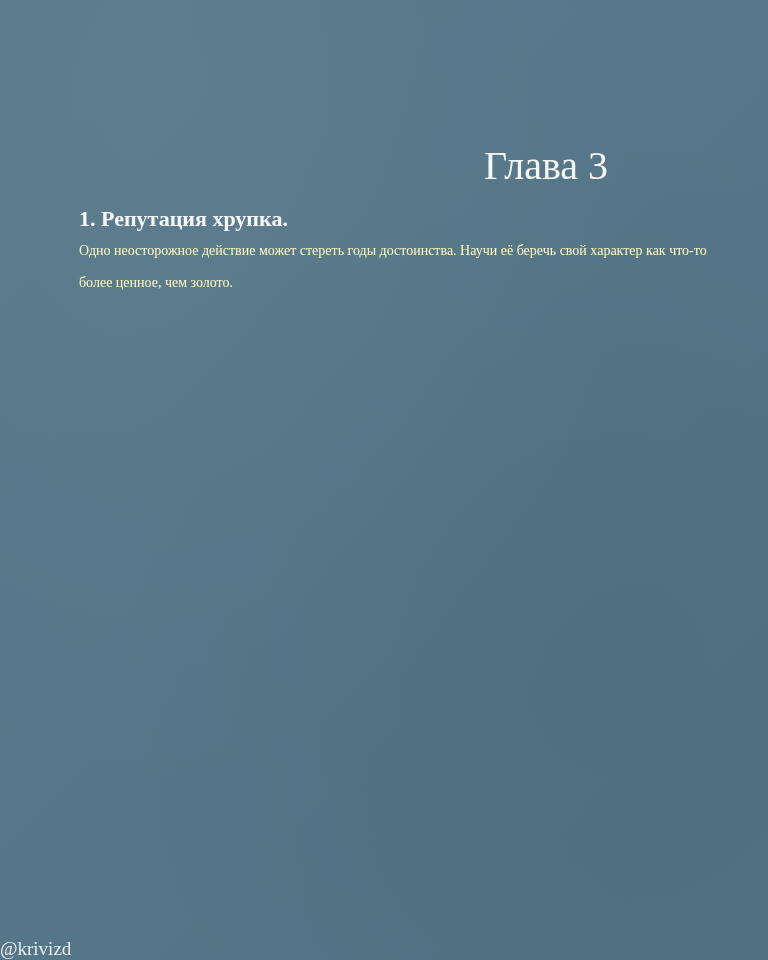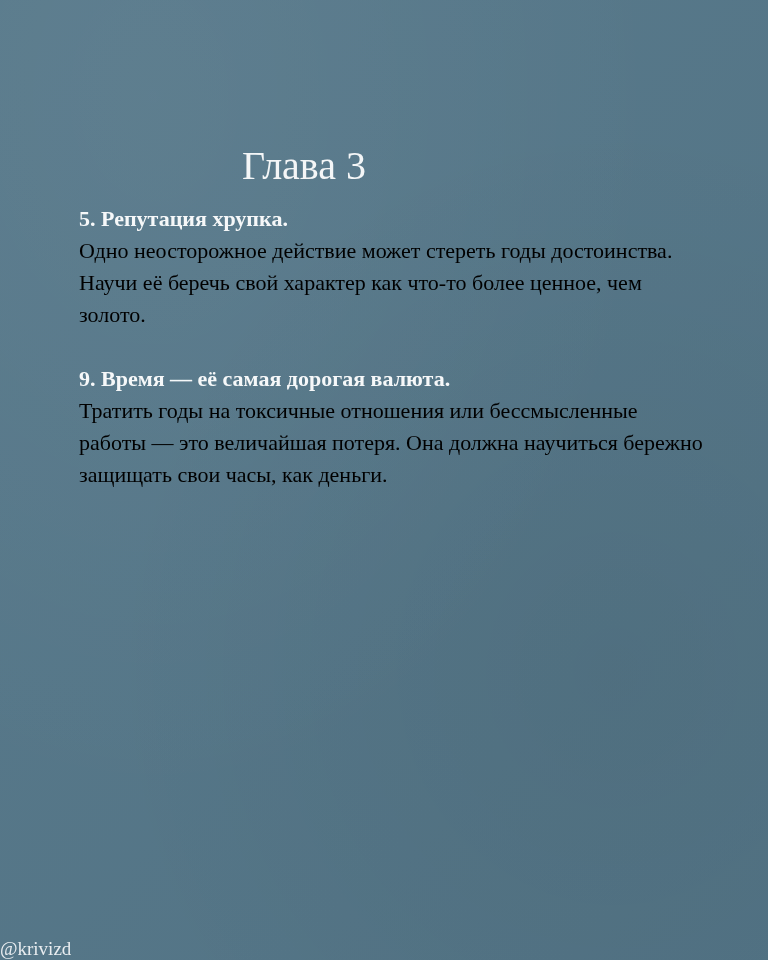--- a/index.html
+++ b/index.html
@@ -22,21 +22,21 @@
         radial-gradient(ellipse at 20% 10%, rgba(255,255,255,0.04), rgba(0,0,0,0) 60%),
         radial-gradient(ellipse at 80% 70%, rgba(0,0,0,0.05), rgba(0,0,0,0) 60%),
         linear-gradient(135deg, rgba(255,255,255,0.02), rgba(0,0,0,0.03));
       pointer-events: none;
     }
     .chapter-title {
       position: absolute;
       left: 0;
       width: 608px;
       top: 113px;
-      text-align: center;
+      text-align: right;
       font-size: 40px;
       line-height: 52px;
       font-weight: normal;
       color: #f4f6f7;
     }
     .content {
       position: absolute;
       left: 79px;
       top: 203px;
       width: 630px;
@@ -44,47 +44,43 @@
     .section {
       margin: 0 0 32px 0;
     }
     .section-heading {
       font-weight: bold;
       font-size: 22px;
       line-height: 32px;
       color: #f6f8f9;
     }
     .section-body {
-      font-size: 22px;
+      font-size: 14px;
       line-height: 32px;
-      color: #000000;
+      color: #fef9c3;
     }
     .handle {
       position: absolute;
       left: 0;
       width: 644px;
       top: 936px;
       font-size: 19px;
       line-height: 26px;
       color: #e9edf0;
     }
   </style>
 </head>
 <body>
 
 <div class="bg-texture"></div>
 
 <h1 class="chapter-title">Глава 3</h1>
 
 <div class="content">
   <div class="section">
-    <div class="section-heading">5. Репутация хрупка.</div>
+    <div class="section-heading">1. Репутация хрупка.</div>
     <div class="section-body">Одно неосторожное действие может стереть годы достоинства. Научи её беречь свой характер как что-то более ценное, чем золото.</div>
-  </div>
-  <div class="section">
-    <div class="section-heading">9. Время — её самая дорогая валюта.</div>
-    <div class="section-body">Тратить годы на токсичные отношения или бессмысленные работы — это величайшая потеря. Она должна научиться бережно защищать свои часы, как деньги.</div>
   </div>
   <div class="section">
   </div>
 </div>
 
 <div class="handle">@krivizd</div>
 
 </body></html>

